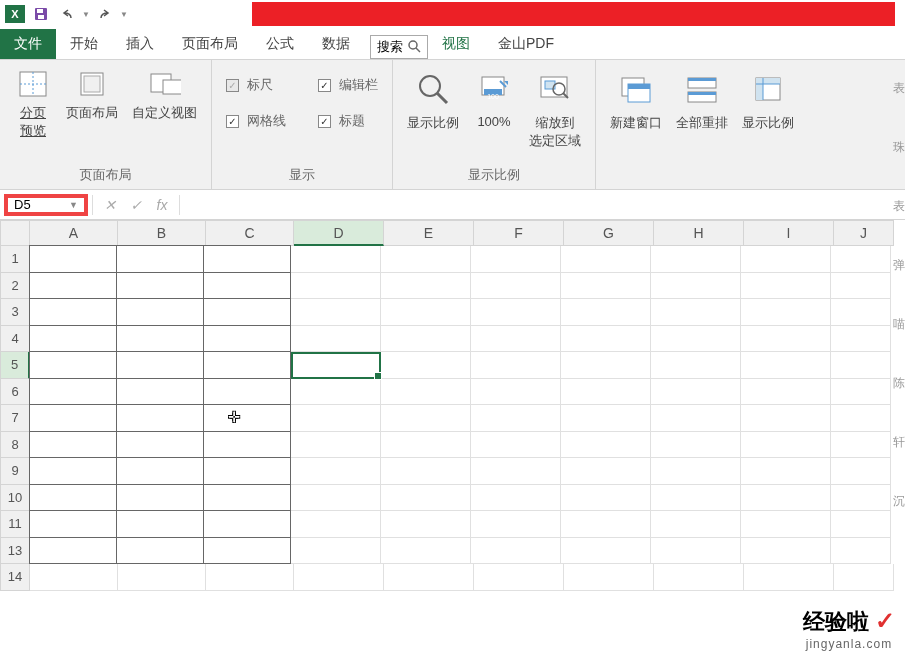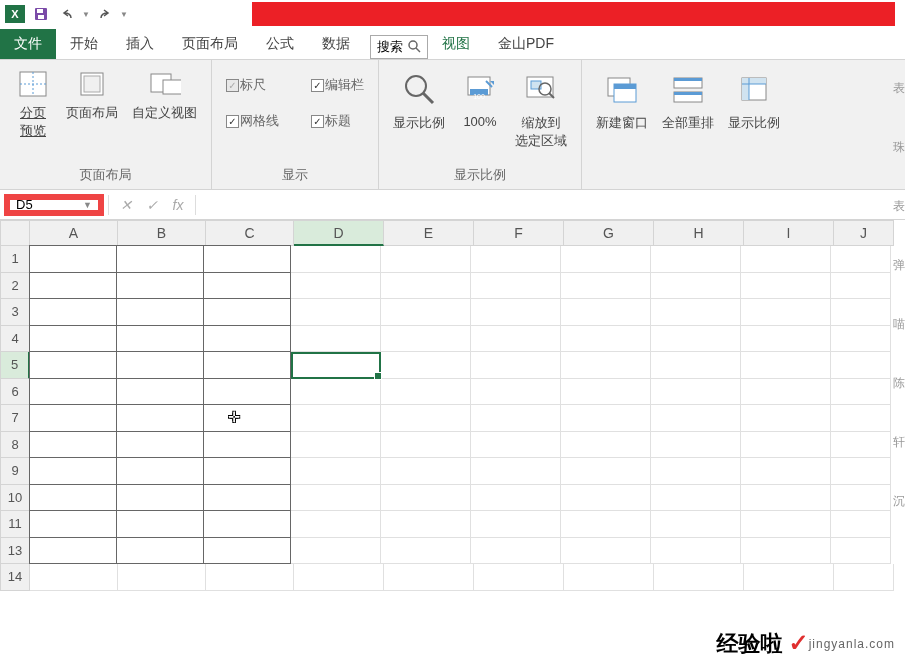--- a/index.html
+++ b/index.html
@@ -17,49 +17,49 @@
     .search-box { margin-left: 6px; display: flex; align-items: center; border: 1px solid #aaa; padding: 2px 6px; font-size: 13px; gap: 4px; }
 
     .ribbon { height: 130px; background: #f1f1f1; border-bottom: 1px solid #d4d4d4; display: flex; }
     .ribbon-group { border-right: 1px solid #d4d4d4; padding: 4px 8px 2px; display: flex; flex-direction: column; justify-content: space-between; }
     .group-content { display: flex; gap: 2px; flex: 1; align-items: flex-start; }
     .group-label { text-align: center; font-size: 13px; color: #666; padding: 3px 0; }
     .ribbon-btn { display: flex; flex-direction: column; align-items: center; padding: 4px 6px; cursor: pointer; font-size: 13px; color: #444; min-width: 50px; }
     .ribbon-btn.active { background: #c9e0cd; border: 1px solid #96b89b; }
     .ribbon-icon { width: 32px; height: 32px; display: flex; align-items: center; justify-content: center; margin-bottom: 4px; }
     .ribbon-icon-lg { width: 42px; height: 42px; }
-    .checkbox-row { display: flex; align-items: center; gap: 1px; font-size: 13px; color: #666; padding: 4px 2px; }
+    .checkbox-row { display: flex; align-items: center; gap: 8px; font-size: 13px; color: #666; padding: 4px 2px; }
     .checkbox-col { display: flex; flex-direction: column; gap: 10px; padding: 8px 4px; }
     .chk { width: 13px; height: 13px; border: 1px solid #888; background: #fff; display: flex; align-items: center; justify-content: center; font-size: 10px; color: #333; }
     .chk.checked::after { content: "✓"; }
     .chk.disabled { background: #e8e8e8; color: #aaa; }
 
     .formula-bar { height: 30px; border-bottom: 1px solid #d4d4d4; display: flex; align-items: center; padding: 0 4px; }
-    .name-box { width: 100px; height: 22px; border: 6px solid #ef4444; padding: 0 6px; font-size: 13px; display: flex; align-items: center; }
+    .name-box { width: 84px; height: 22px; border: 4px solid #ef4444; padding: 0 6px; font-size: 13px; display: flex; align-items: center; }
     .name-box-dd { color: #888; font-size: 9px; margin-left: auto; }
     .fb-icon { width: 26px; height: 22px; display: flex; align-items: center; justify-content: center; color: #aaa; font-size: 14px; font-style: italic; }
     .fb-divider { width: 1px; height: 20px; background: #ddd; margin: 0 4px; }
     .formula-input { flex: 1; height: 22px; border: none; outline: none; font-size: 13px; padding: 0 6px; }
 
     .spreadsheet { position: relative; }
     .col-headers { display: flex; height: 26px; }
     .corner { width: 30px; border: 1px solid #d4d4d4; background: #f0f0f0; }
     .col-header { border: 1px solid #d4d4d4; border-left: none; background: #f0f0f0; display: flex; align-items: center; justify-content: center; font-size: 14px; color: #555; }
     .col-header.selected { background: #d9ebdb; border-bottom: 2px solid #217346; }
     .rows-area { display: flex; flex-direction: column; }
     .row { display: flex; height: 26.5px; }
     .row-header { width: 30px; border: 1px solid #d4d4d4; border-top: none; background: #f0f0f0; display: flex; align-items: center; justify-content: center; font-size: 13px; color: #555; }
     .row-header.selected { background: #d9ebdb; border-right: 2px solid #217346; }
     .cell { border-right: 1px solid #e0e0e0; border-bottom: 1px solid #e0e0e0; background: #fff; position: relative; }
     .cell.bordered { border: 1px solid #666; margin: -1px 0 0 -1px; }
     .cell.active { border: 2px solid #217346 !important; z-index: 2; }
     .cell.active::after { content: ""; position: absolute; right: -3px; bottom: -3px; width: 6px; height: 6px; background: #217346; border: 1px solid #fff; }
     .cursor-cross { position: absolute; width: 16px; height: 16px; color: #fff; font-size: 14px; text-shadow: -1px -1px 0 #000, 1px -1px 0 #000, -1px 1px 0 #000, 1px 1px 0 #000; display: flex; align-items: center; justify-content: center; }
 
-    .watermark { position: absolute; right: 10px; bottom: 6px; display: flex; flex-direction: row; align-items: center; z-index: 10; }
+    .watermark { position: absolute; right: 10px; bottom: 14px; display: flex; flex-direction: column; align-items: center; z-index: 10; }
     .wm-top { font-size: 22px; font-weight: bold; }
     .wm-check { color: #e03030; font-size: 24px; margin-left: 6px; }
     .wm-bottom { font-size: 12px; color: #666; letter-spacing: 1px; }
     .side-chars { position: absolute; right: 0; top: 80px; display: flex; flex-direction: column; gap: 42px; font-size: 12px; color: #999; }
   </style>
 </head>
 <body>
 
 <div class="qat">
   <div class="qat-icon">

